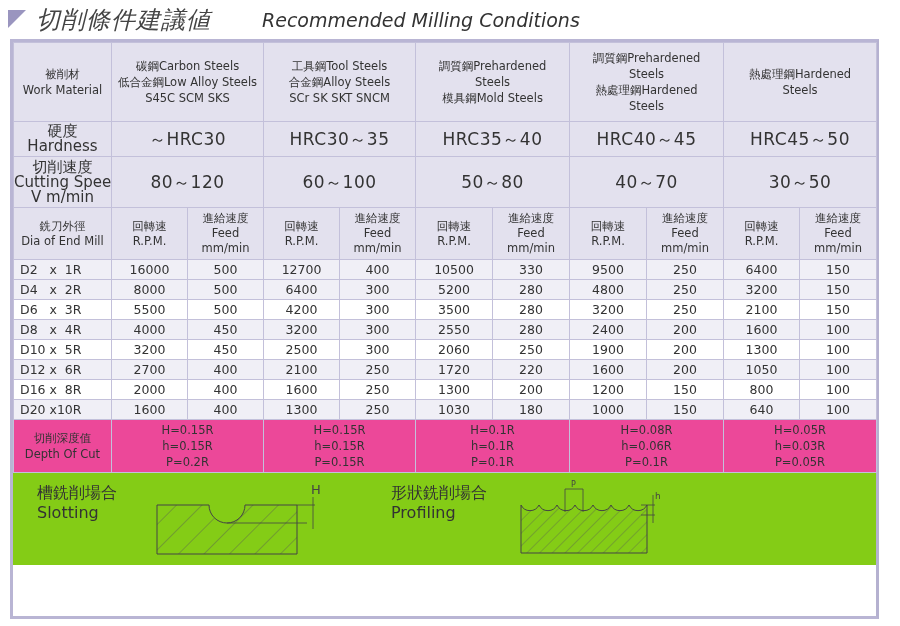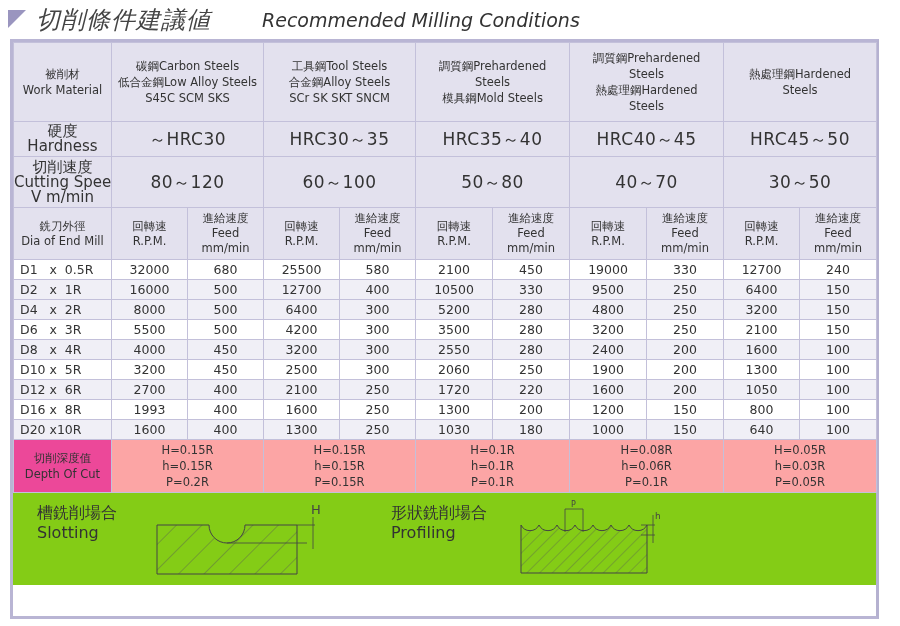--- a/index.html
+++ b/index.html
@@ -14,21 +14,21 @@
   .hd td{background:#e3e1ee;}
   .mat td{height:78px;font-size:11.5px;line-height:16px;}
   .hard td{height:34px;}
   .speed td{height:50px;}
   .sub td{height:51px;font-size:11.5px;line-height:15px;}
   .big{font-size:17px;letter-spacing:0.5px;}
   .lbl{font-size:15px;line-height:15px;}
   .drow td{height:19px;font-size:12.5px;}
   .drow.alt td{background:#f0eff6;}
   .drow td.dia{text-align:left;padding-left:6px;white-space:pre;}
-  .depth td{height:52px;font-size:11.5px;line-height:16px;background:#fca5a5;}
+  .depth td{height:52px;font-size:11.5px;line-height:16px;background:#ec4899;}
   .depth td.lbl{background:#ec4899;}
   .diagram-area{position:relative;height:92px;background:#84cc16;}
   .case{position:absolute;font-size:16px;line-height:20px;color:#333;}
 </style>
 </head>
 <body>
 
 <div class="title-bar">
   <div class="tri"></div>
   <span class="title-zh">切削條件建議値</span>
@@ -156,33 +156,20 @@
           </td>
     <td>
             <div>進給速度</div>
             <div>Feed</div>
             <div>mm/min</div>
           </td>
   </tr>
 
   </tbody>
       <tbody id="data-rows">
-        <tr class="drow">
-          <td class="dia">D1   x  0.5R</td>
-          <td>32000</td>
-          <td>680</td>
-          <td>25500</td>
-          <td>580</td>
-          <td>2100</td>
-          <td>450</td>
-          <td>19000</td>
-          <td>330</td>
-          <td>12700</td>
-          <td>240</td>
-        </tr>
         <tr class="drow alt">
           <td class="dia">D2   x  1R</td>
           <td>16000</td>
           <td>500</td>
           <td>12700</td>
           <td>400</td>
           <td>10500</td>
           <td>330</td>
           <td>9500</td>
           <td>250</td>
@@ -249,21 +236,21 @@
           <td>250</td>
           <td>1720</td>
           <td>220</td>
           <td>1600</td>
           <td>200</td>
           <td>1050</td>
           <td>100</td>
         </tr>
         <tr class="drow">
           <td class="dia">D16 x  8R</td>
-          <td>1993</td>
+          <td>2000</td>
           <td>400</td>
           <td>1600</td>
           <td>250</td>
           <td>1300</td>
           <td>200</td>
           <td>1200</td>
           <td>150</td>
           <td>800</td>
           <td>100</td>
         </tr>

